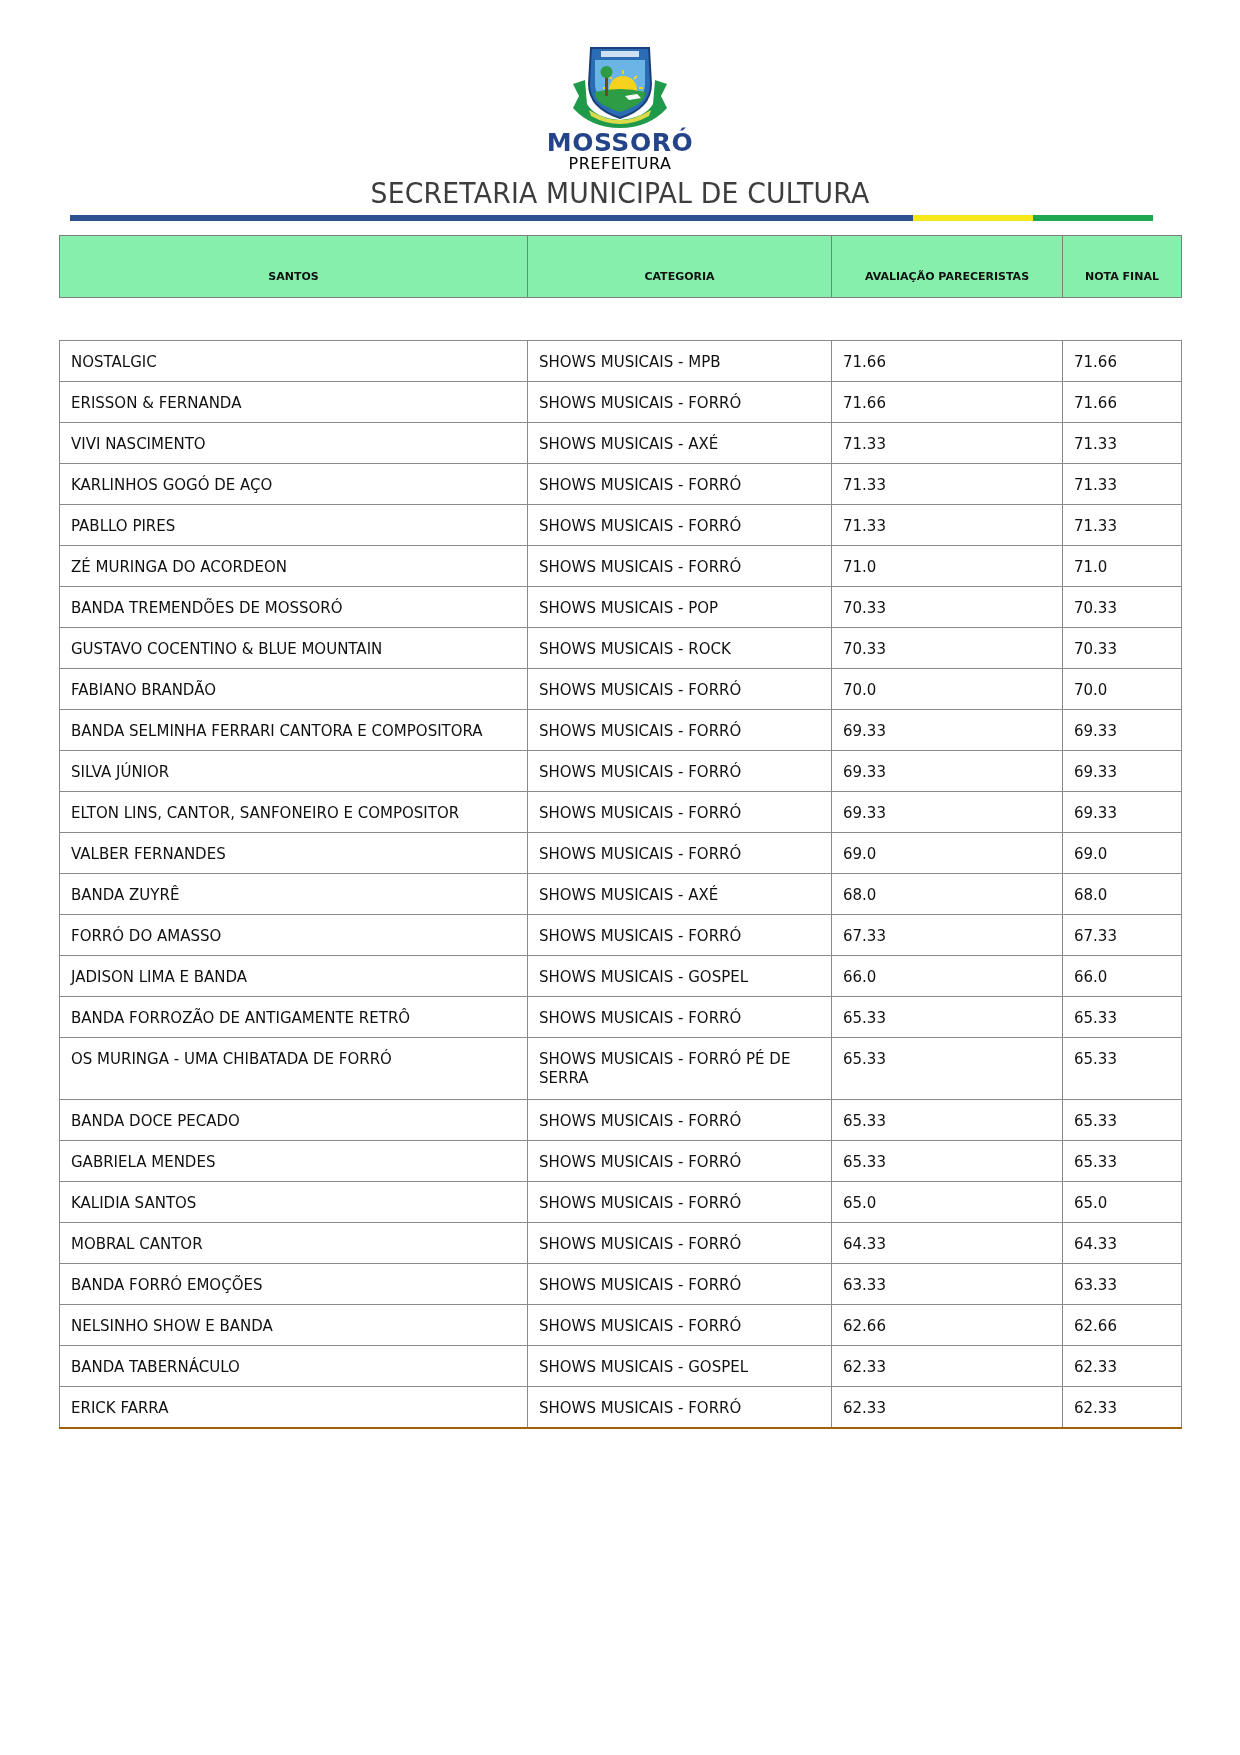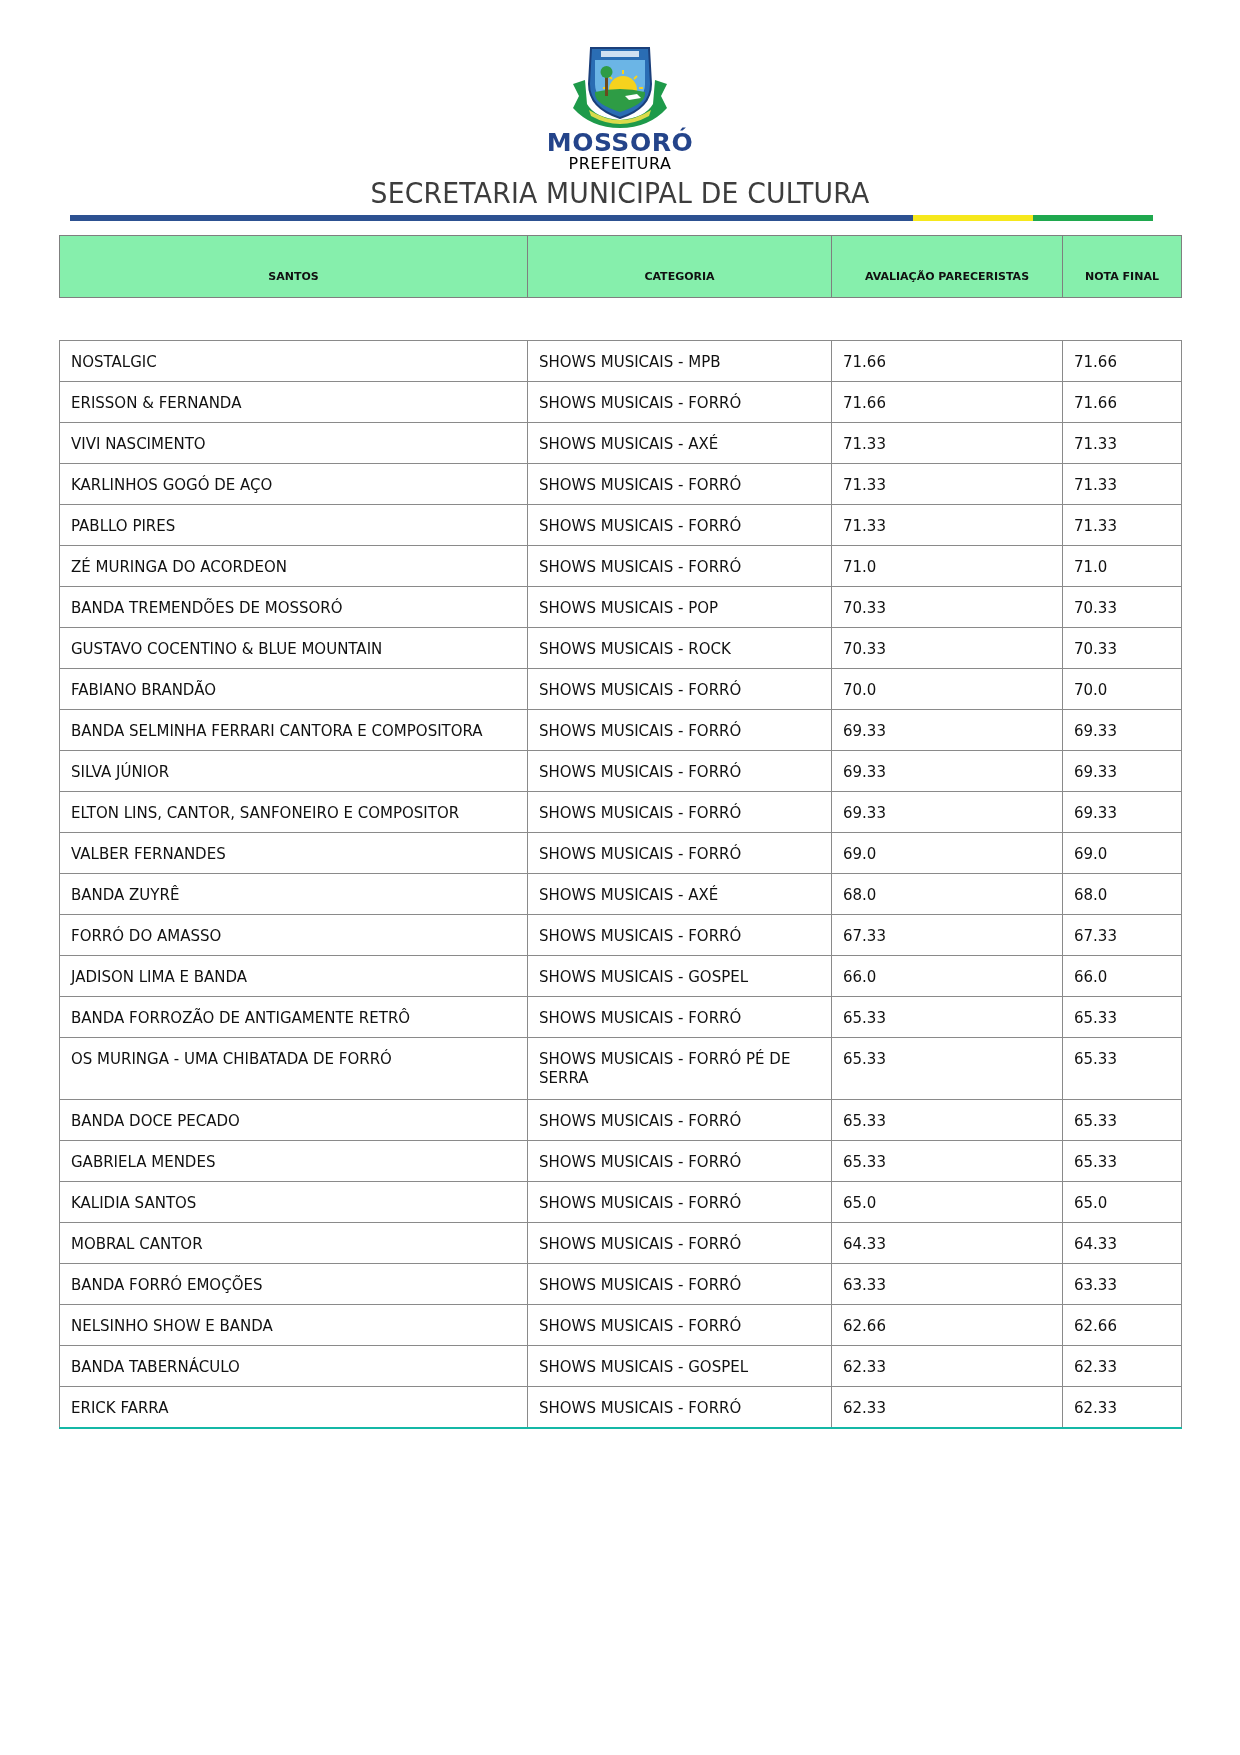--- a/index.html
+++ b/index.html
@@ -20,21 +20,21 @@
   
   table { position: absolute; left: 59px; width: 1122px; border-collapse: collapse; table-layout: fixed; }
   col.c1 { width: 468px; } col.c2 { width: 304px; } col.c3 { width: 231px; } col.c4 { width: 119px; }
 
   .head-table { top: 235px; height: 63px; }
   .head-table th { background: #86efac; border: 1.5px solid #7f7f7f; font-size: 11px; font-weight: bold; text-align: center; vertical-align: bottom; padding: 0 4px 11px 4px; line-height: 19px; color: #111; }
 
   .data-table { top: 340px; }
   .data-table td { border: 1.5px solid #8a8a8a; font-size: 15px; height: 41px; padding: 0 11px; vertical-align: top; padding-top: 12px; line-height: 19px; box-sizing: border-box; color: #111; }
   .data-table tr.tall td { height: 62px; }
-  .data-table tr:last-child td { border-bottom: 2px solid #14b8a6; }
+  .data-table tr:last-child td { border-bottom: 2px solid #a16207; }
 </style>
 </head>
 <body>
 
 <div class="letterhead">
   <svg class="crest" viewBox="0 0 110 86">
 
     <path d="M8 40 L20 36 L22 60 Q30 74 55 76 Q80 74 88 60 L90 36 L102 40 L96 52 L102 64 Q84 84 55 84 Q26 84 8 64 L14 52 Z" fill="#1e9a4a"></path>
     <path d="M24 66 Q55 86 86 66 L84 72 Q55 88 26 72 Z" fill="#f0e24a" opacity="0.9"></path>
 

